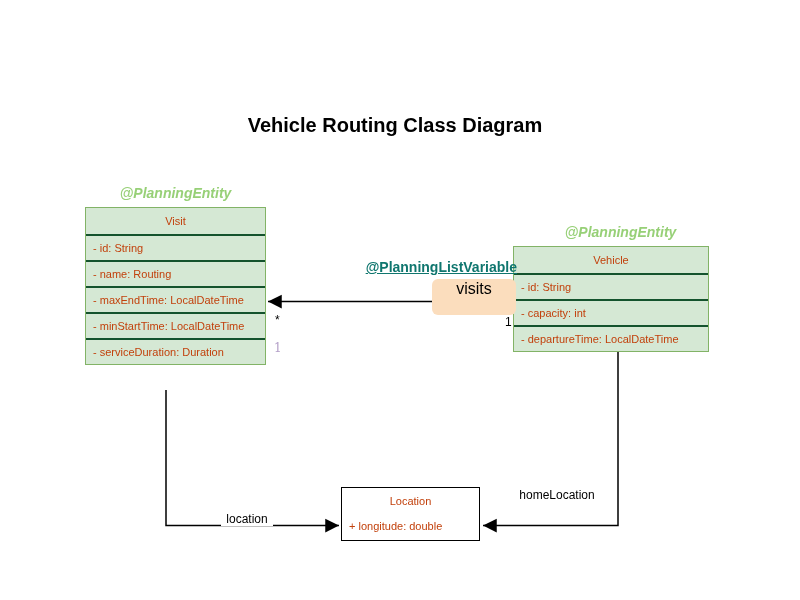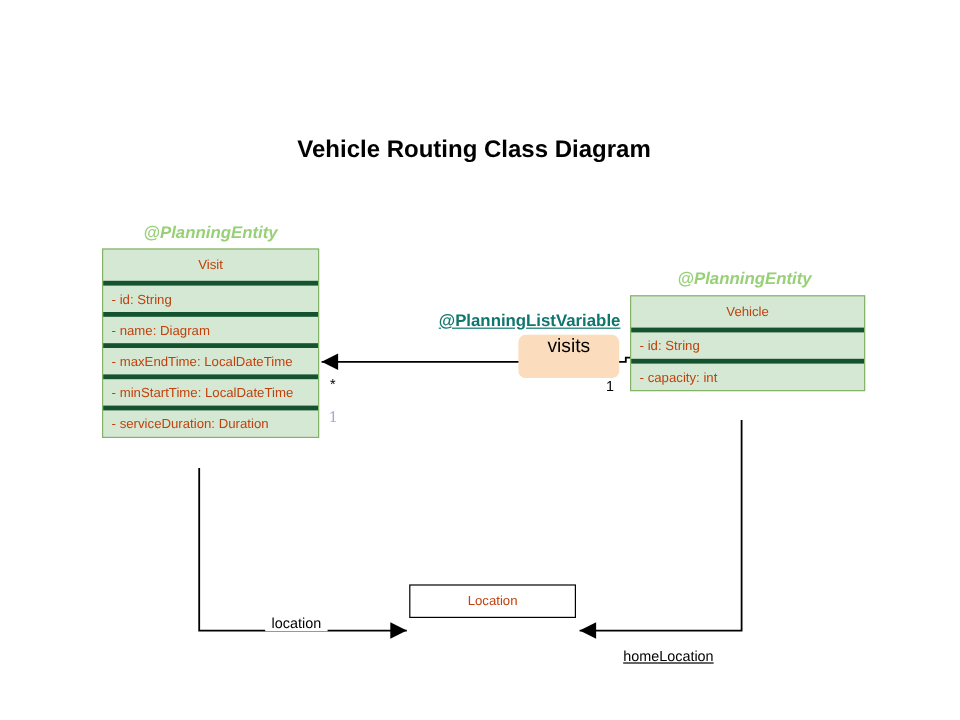--- a/index.html
+++ b/index.html
@@ -48,21 +48,21 @@
     height: 26px;
     line-height: 26px;
     text-align: center;
   }
   .uml-row {
     height: 26px;
     line-height: 25px;
     padding: 0 7px;
     text-align: left;
   }
-  .green .uml-row { border-top: 4px solid #14532d; }
+  .green .uml-row { border-top: 2px solid #14532d; }
   .plain .uml-row { border-top: none; }
   .plain .uml-row:first-of-type { border-top: 1px solid #000000; }
   .annotation {
     position: absolute;
     font-size: 14px;
     font-weight: bold;
     text-align: center;
   }
   .annotation.green-text { color: #97d077; font-style: italic; }
   .annotation.orange-text { color: #0f766e; text-decoration: underline; }
@@ -109,40 +109,42 @@
     <path d="M 166 362 L 166 497.5 L 339 497.5" fill="none" stroke="#000000" stroke-width="1.5" marker-end="url(#arrow)"></path>
     <path d="M 618 322 L 618 497.5 L 483 497.5" fill="none" stroke="#000000" stroke-width="1.5" marker-end="url(#arrow)"></path>
   </svg>
 
   <div class="diagram-title">Vehicle Routing Class Diagram</div>
 
   <div class="annotation green-text" style="left:85px; top:157px; width:181px;">@PlanningEntity</div>
   <div class="uml-class green" style="left:85px; top:179px; width:181px;">
     <div class="uml-header">Visit</div>
     <div class="uml-row">- id: String</div>
-    <div class="uml-row">- name: Diagram</div>
+    <div class="uml-row">- name: Routing</div>
     <div class="uml-row">- maxEndTime: LocalDateTime</div>
     <div class="uml-row">- minStartTime: LocalDateTime</div>
     <div class="uml-row">- serviceDuration: Duration</div>
   </div>
 
   <div class="annotation green-text" style="left:525px; top:196px; width:191px;">@PlanningEntity</div>
-  <div class="uml-class green" style="left:525px; top:218px; width:196px;">
+  <div class="uml-class green" style="left:513px; top:218px; width:196px;">
     <div class="uml-header">Vehicle</div>
     <div class="uml-row">- id: String</div>
     <div class="uml-row">- capacity: int</div>
+    <div class="uml-row">- departureTime: LocalDateTime</div>
   </div>
 
   <div class="uml-class plain" style="left:341px; top:459px; width:139px;">
     <div class="uml-header">Location</div>
+    <div class="uml-row">+ longitude: double</div>
   </div>
 
   <div class="annotation orange-text" style="left:340px; top:231px; width:177px; text-align:right;">@PlanningListVariable</div>
   <div class="visits-chip">visits</div>
   <div class="multiplicity" style="left:275px; top:285px;">*</div>
   <div class="multiplicity" style="left:505px; top:287px;">1</div>
   <div class="multiplicity secondary" style="left:274px; top:313px;">1</div>
 
   <div class="edge-label" style="left:221px; top:484px; width:52px;">location</div>
 
-  <div class="edge-label" style="left:515px; top:512px; width:84px;text-decoration:underline;">homeLocation</div>
+  <div class="edge-label" style="left:515px; top:460px; width:84px;">homeLocation</div>
 
 </div>
 
 </body></html>

